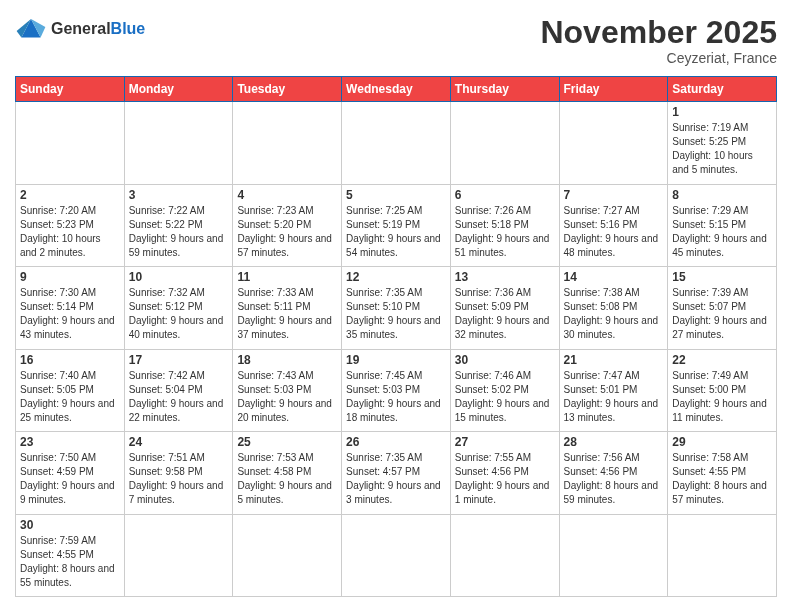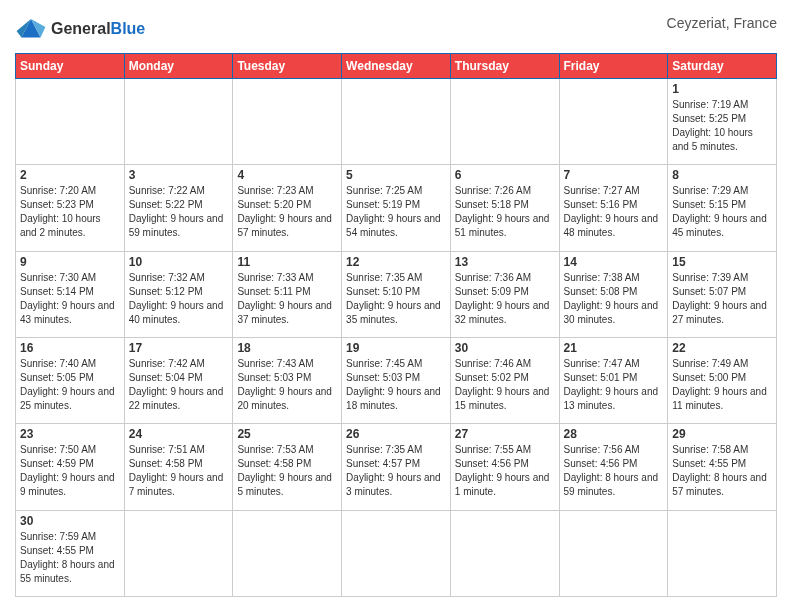--- a/index.html
+++ b/index.html
@@ -98,20 +98,21 @@
       <svg class="logo-icon" viewBox="0 0 40 35" xmlns="http://www.w3.org/2000/svg">
         <polygon points="8,28 20,5 32,28" fill="#1a6fc4"></polygon>
         <polygon points="20,5 32,28 38,15" fill="#5aabdd"></polygon>
         <polygon points="2,20 8,28 20,5" fill="#2980b9"></polygon>
       </svg>
       <div>
         <div style="font-size:16px;font-weight:bold;color:#333;">General<span style="color:#1a6fc4;">Blue</span></div>
       </div>
     </div>
     <div class="title-block">
+      <div class="main-title">November 2025</div>
       <div class="subtitle">Ceyzeriat, France</div>
     </div>
   </div>
 
   <table class="calendar">
     <thead>
       <tr>
         <th>Sunday</th>
         <th>Monday</th>
         <th>Tuesday</th>
@@ -271,21 +272,21 @@
         <tr>
           <td>
             <span class="day-number">23</span>
             <div class="day-info">Sunrise: 7:50 AM
 Sunset: 4:59 PM
 Daylight: 9 hours and 9 minutes.</div>
           </td>
           <td>
             <span class="day-number">24</span>
             <div class="day-info">Sunrise: 7:51 AM
-Sunset: 4:58 PM
+Sunset: 9:58 PM
 Daylight: 9 hours and 7 minutes.</div>
           </td>
           <td>
             <span class="day-number">25</span>
             <div class="day-info">Sunrise: 7:53 AM
 Sunset: 4:58 PM
 Daylight: 9 hours and 5 minutes.</div>
           </td>
           <td>
             <span class="day-number">26</span>

